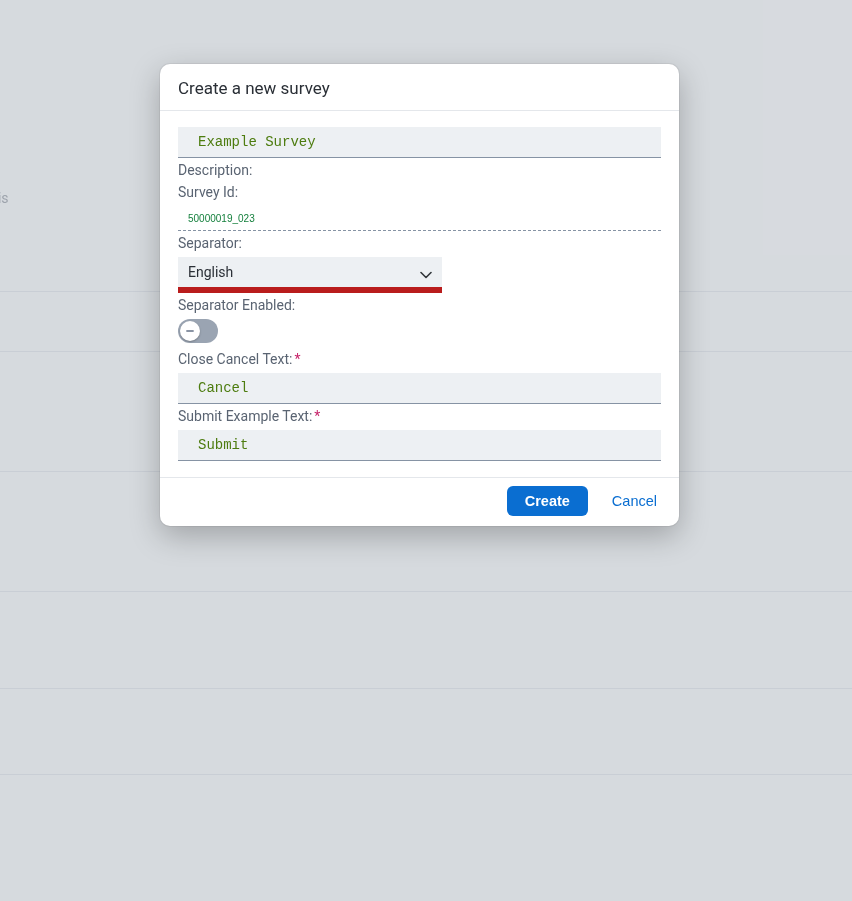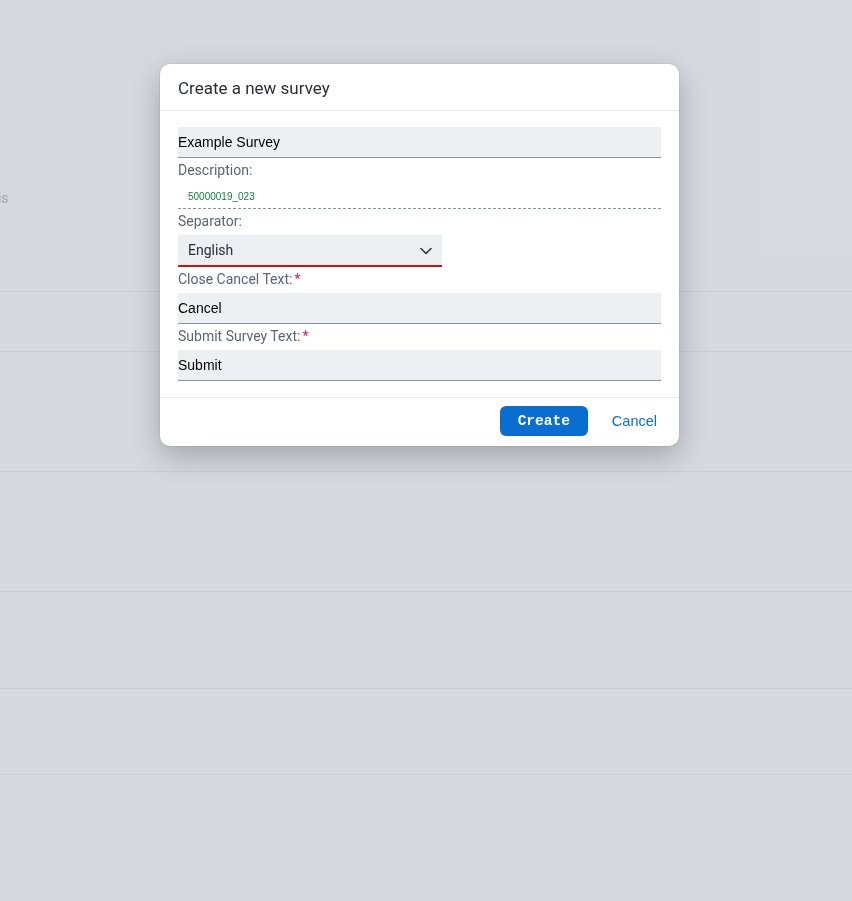--- a/index.html
+++ b/index.html
@@ -91,26 +91,26 @@
   .lbl {
     font-size: 14px;
     color: #5a6472;
     margin-bottom: 6px;
   }
   .req { color: #c7246a; margin-left: 2px; }
 
   .txt, .ta {
     width: 100%;
     font-size: 14px;
-    font-family: Liberation Sans, sans-serif;
-    color: #000000;
+    font-family: Liberation Mono, monospace;
+    color: #4d7c0f;
     background: #edf0f3;
     border: none;
     border-bottom: 1px solid #8693a4;
-    padding: 7px 0;
+    padding: 7px 20px;
     outline: none;
   }
   .ta {
     height: 70px;
     resize: none;
     line-height: 1.3;
     padding-top: 10px;
   }
 
   .ro {
@@ -128,21 +128,21 @@
     position: relative;
     width: 264px;
   }
   .sel {
     width: 100%;
     font-size: 14px;
     font-family: inherit;
     color: #2a2f36;
     background: #edf0f3;
     border: none;
-    border-bottom: 2px solid #b91c1c;
+    border-bottom: 6px solid #b91c1c;
     padding: 7px 28px 7px 10px;
     outline: none;
     appearance: none;
     -webkit-appearance: none;
   }
   .sel-wrap svg {
     position: absolute;
     right: 10px;
     top: 50%;
     transform: translateY(-50%);
@@ -185,21 +185,20 @@
   }
   .btn-primary {
     background: #0a6ed1;
     color: #fff;
     border: none;
     font-size: 14.5px;
     font-weight: 600;
     padding: 7px 18px;
     border-radius: 6px;
     cursor: pointer;
-    font-family: Liberation Mono, monospace;
   }
   .btn-link {
     background: none;
     border: none;
     color: #0a6ed1;
     font-size: 14.5px;
     font-weight: 500;
     cursor: pointer;
     padding: 6px 4px;
   }
@@ -247,45 +246,56 @@
 
     <div class="fld">
       <input class="txt" value="Example Survey" style="">
     </div>
 
     <div class="fld">
       <div class="lbl">Description:</div>
     </div>
 
     <div class="fld">
+      <div class="lbl">Survey Id:</div>
       <input class="ro" readonly="" value="50000019_023" style="">
     </div>
 
     <div class="fld">
       <div class="lbl">Separator:</div>
       <div class="sel-wrap">
         <div class="sel">English</div>
         <svg width="12" height="8" viewBox="0 0 12 8">
             <path d="M1 1.5 6 6.5 11 1.5" fill="none" stroke="#32363a" stroke-width="1.6" stroke-linecap="round" stroke-linejoin="round"></path>
           </svg>
       </div>
     </div>
 
+    <div class="fld">
+      <div class="lbl">Separator Enabled:</div>
+      <div class="tgl off">
+        <div class="knob">
+          <svg width="10" height="10" viewBox="0 0 10 10">
+              <line x1="2" y1="5" x2="8" y2="5" stroke="#8a94a4" stroke-width="1.8" stroke-linecap="round"></line>
+            </svg>
+        </div>
+      </div>
+    </div>
 
 
     <div class="fld">
       <div class="lbl">
         <span>Close Cancel Text:</span><span class="req">*</span>
       </div>
       <input class="txt" value="Cancel" style="">
     </div>
 
     <div class="fld">
       <div class="lbl">
-        <span>Submit Survey Text:</span><span class="req">*</span>
+        <span>Submit Example Text:</span><span class="req">*</span>
       </div>
       <input class="txt" value="Submit" style="">
     </div>
 
   </div>
 
   <div class="modal-footer">
     <button class="btn-primary">Create</button>
     <button class="btn-link">Cancel</button>
   </div>

